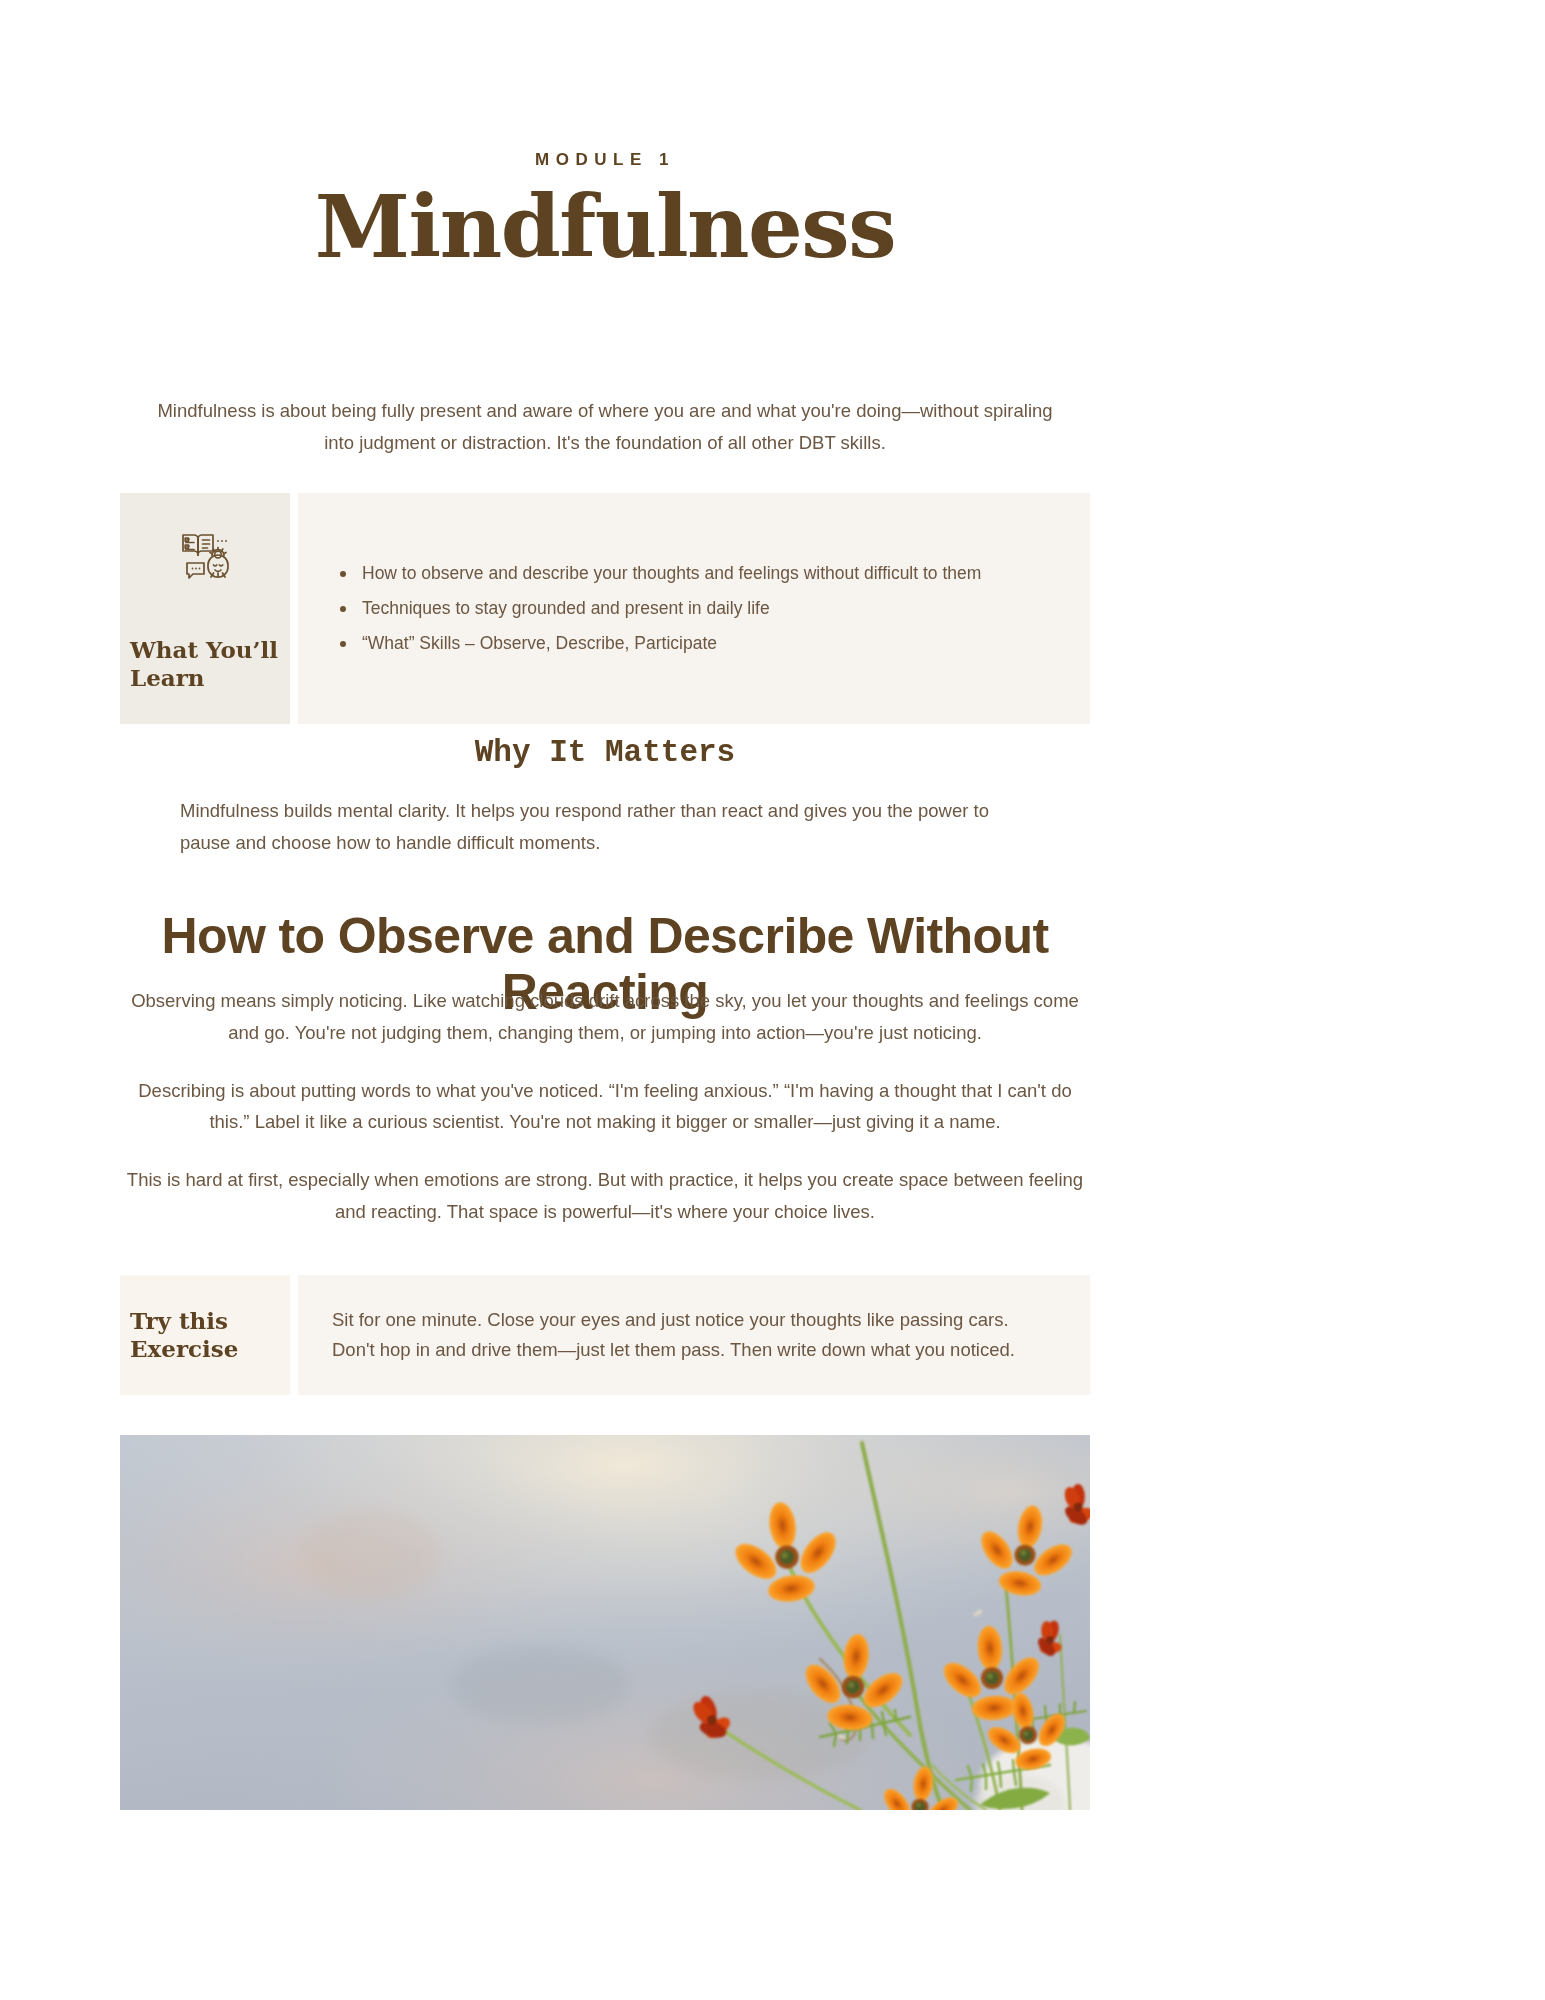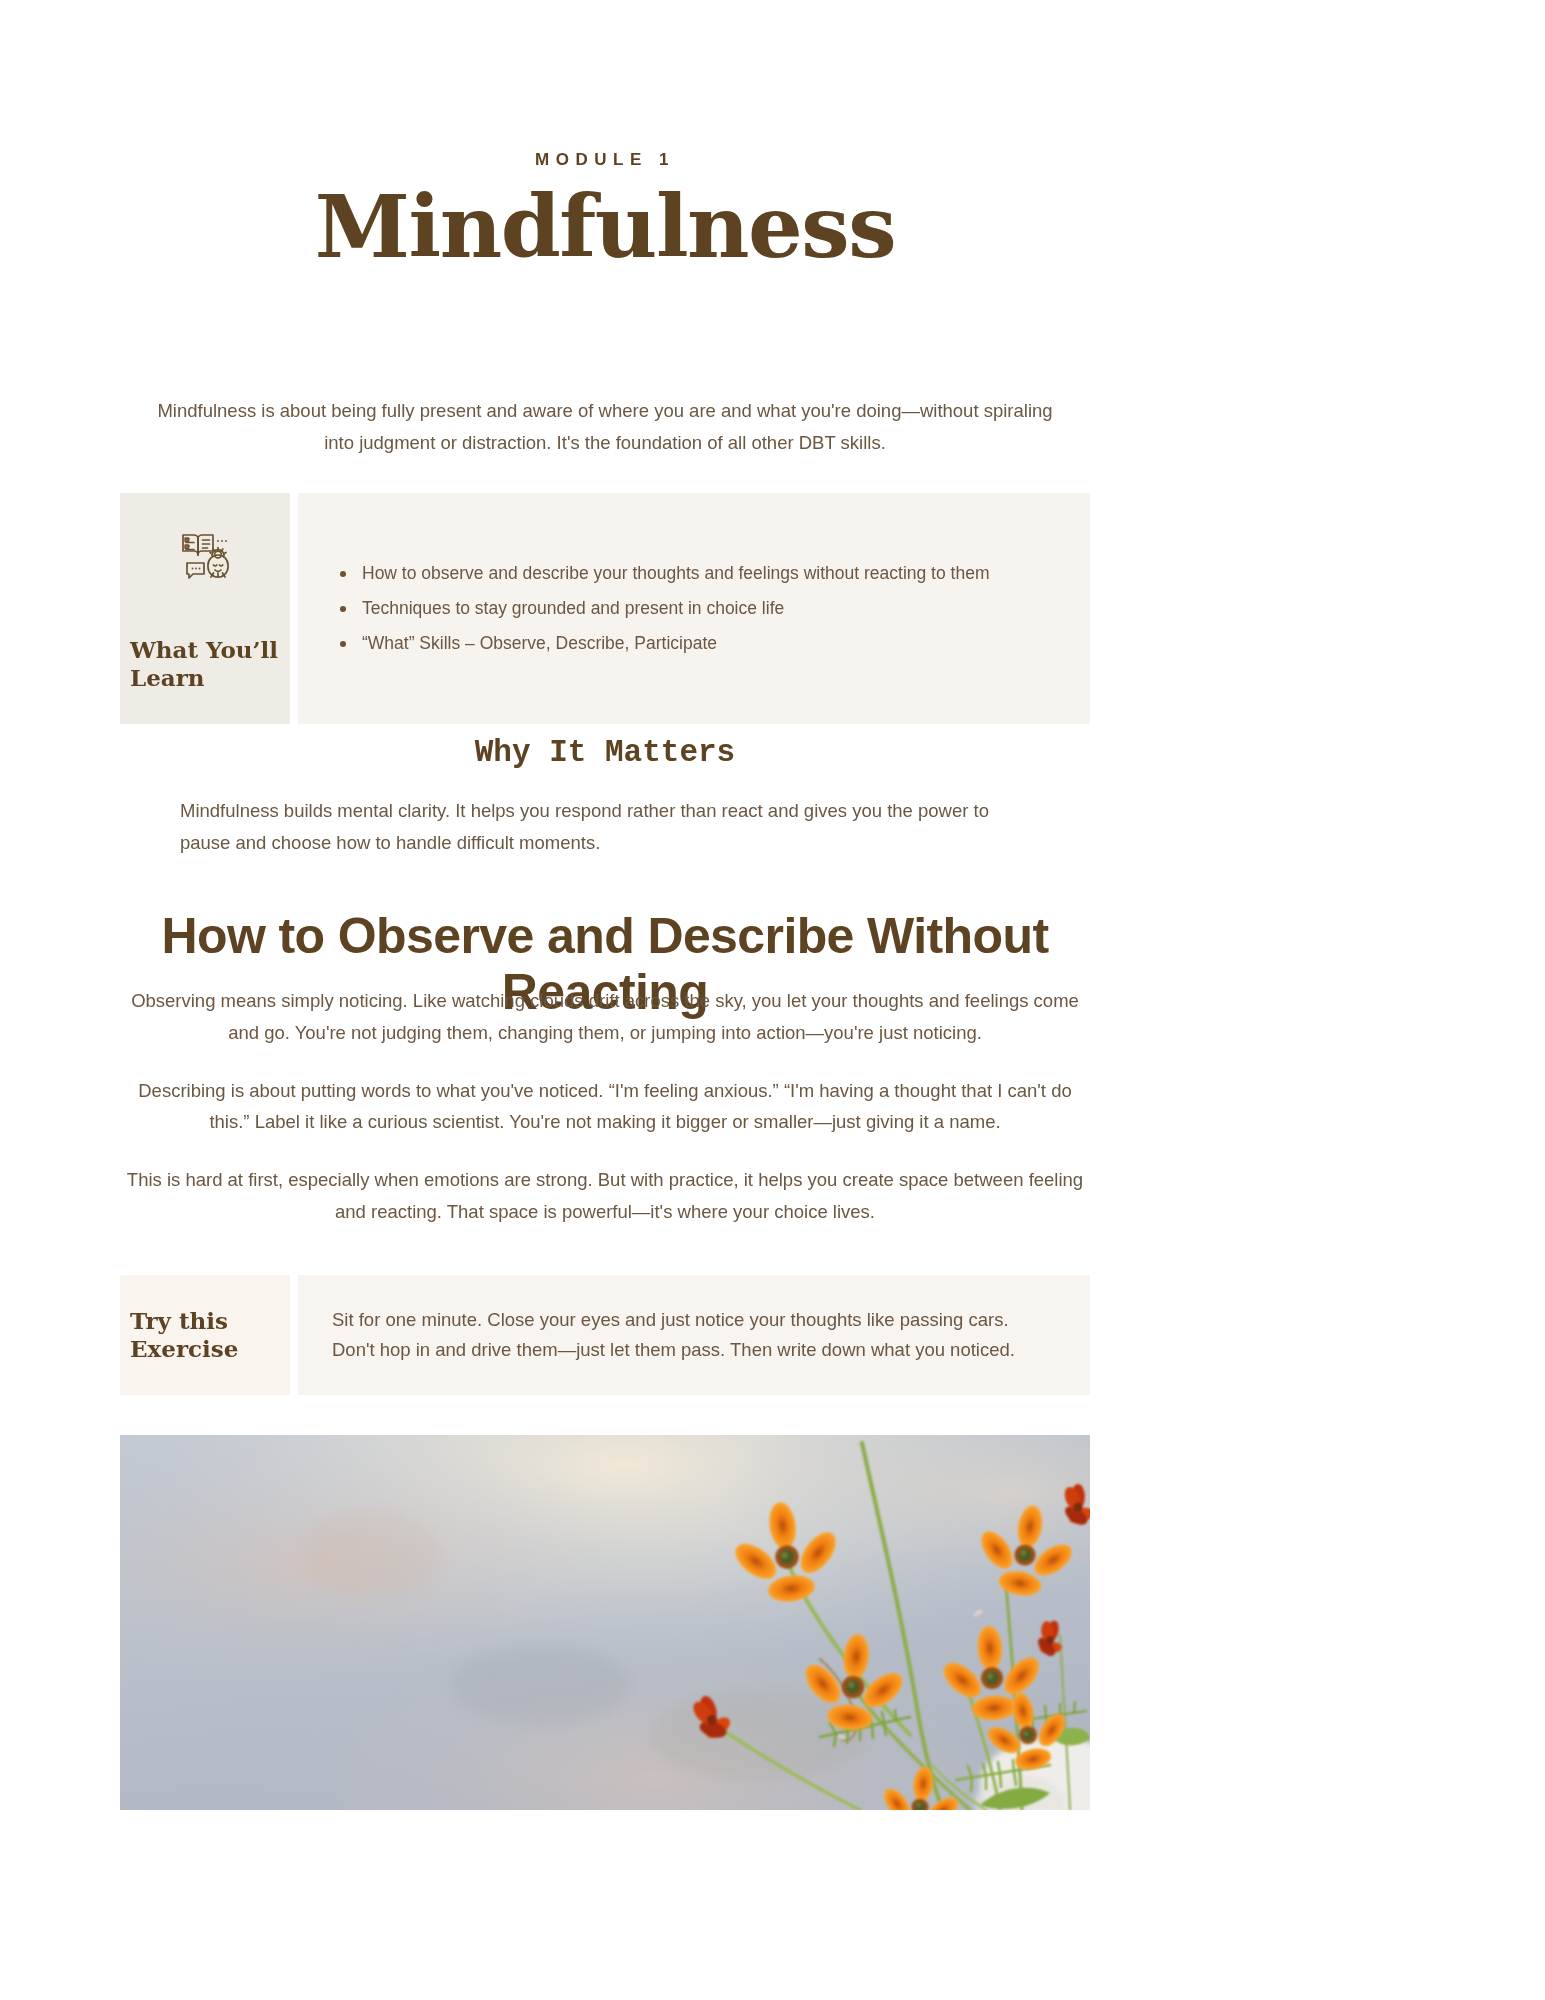--- a/index.html
+++ b/index.html
@@ -251,22 +251,22 @@
           <circle cx="18.5" cy="43.5" r="0.9" fill="#6b5230" stroke="none"></circle>
           <circle cx="22" cy="43.5" r="0.9" fill="#6b5230" stroke="none"></circle>
           <circle cx="25.5" cy="43.5" r="0.9" fill="#6b5230" stroke="none"></circle>
         </svg>
       </div>
       <div class="callout-side-title">What You’ll Learn</div>
     </div>
 
     <div class="callout-body">
       <ul class="bullet-list">
-        <li>How to observe and describe your thoughts and feelings without reacting to them</li>
-        <li>Techniques to stay grounded and present in choice life</li>
+        <li>How to observe and describe your thoughts and feelings without difficult to them</li>
+        <li>Techniques to stay grounded and present in daily life</li>
         <li>“What” Skills – Observe, Describe, Participate</li>
       </ul>
     </div>
   </div>
 
   <h2 class="col why-title">Why It Matters</h2>
 
   <p class="col why-text">Mindfulness builds mental clarity. It helps you respond rather than react and gives you the power to pause and choose how to handle difficult moments.</p>
 
   <h2 class="col section-title">How to Observe and Describe Without Reacting</h2>

